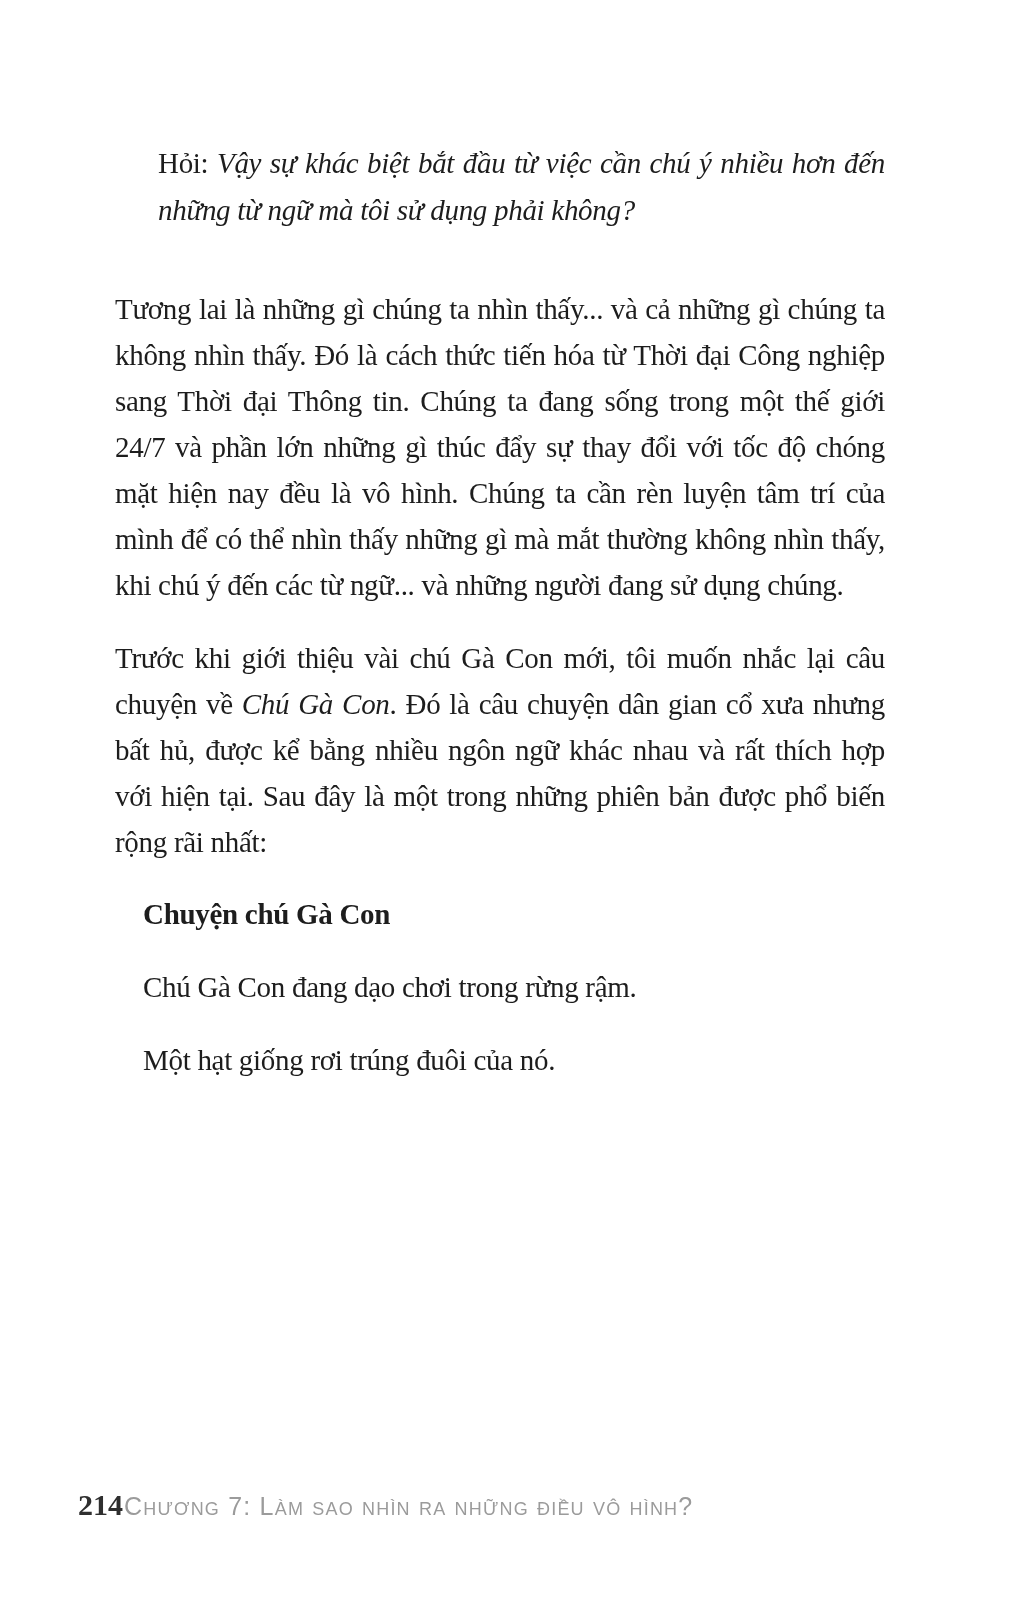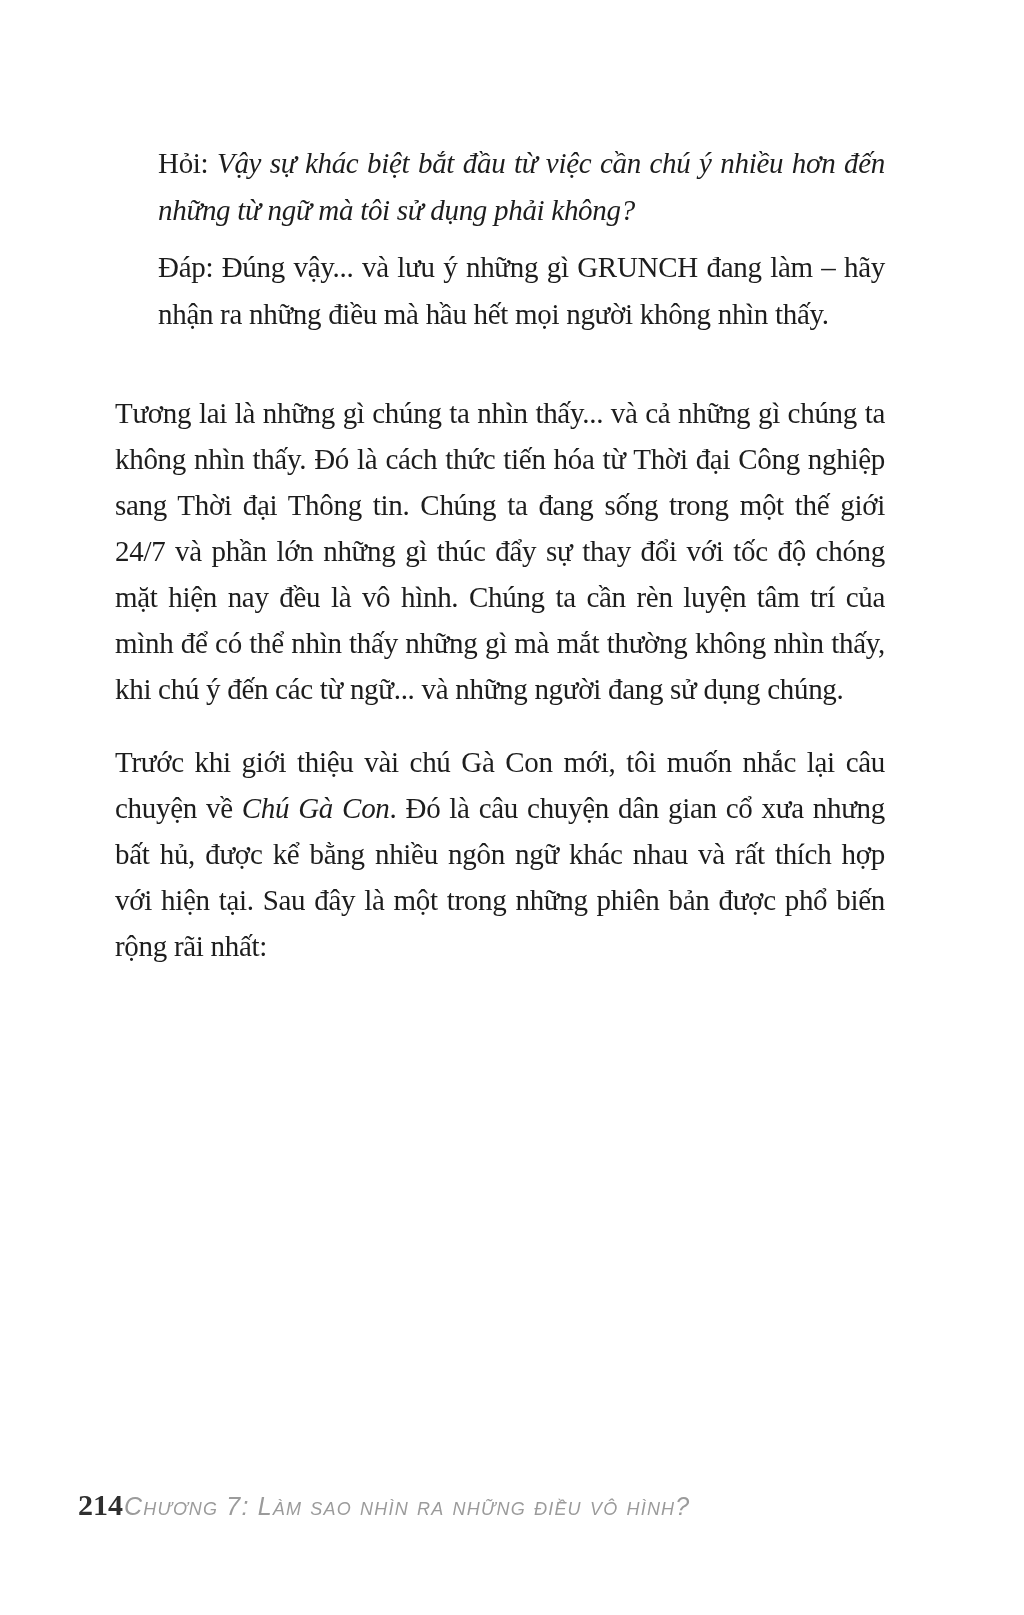--- a/index.html
+++ b/index.html
@@ -79,37 +79,40 @@
     color: #2f2f2f;
     letter-spacing: 0;
   }
   .chapter-title {
     font-family: "Liberation Sans", "DejaVu Sans", sans-serif;
     font-variant-caps: small-caps;
     font-weight: 300;
     font-size: 25px;
     letter-spacing: 1.2px;
     color: #9b9b9b;
-    font-style: italic;
   }
 </style>
 </head>
 <body>
 
 <div class="page">
 
   <section class="qa-block">
     <p class="qa qa-q"><span>Hỏi: </span><em class="qa-italic">Vậy sự khác biệt bắt đầu từ việc cần chú ý nhiều hơn đến những từ ngữ mà tôi sử dụng phải không?</em></p>
-    <p class="qa qa-a"><span>Đáp: </span><span>Đúng vậy... và lưu ý những gì GRUNCH đang làm – hãy nhận ra những điều mà hầu hết mọi người không nhìn thấy.</span></p>
   </section>
 
   <section class="body-block">
     <p class="para">Tương lai là những gì chúng ta nhìn thấy... và cả những gì chúng ta không nhìn thấy. Đó là cách thức tiến hóa từ Thời đại Công nghiệp sang Thời đại Thông tin. Chúng ta đang sống trong một thế giới 24/7 và phần lớn những gì thúc đẩy sự thay đổi với tốc độ chóng mặt hiện nay đều là vô hình. Chúng ta cần rèn luyện tâm trí của mình để có thể nhìn thấy những gì mà mắt thường không nhìn thấy, khi chú ý đến các từ ngữ... và những người đang sử dụng chúng.</p>
     <p class="para"><span>Trước khi giới thiệu vài chú Gà Con mới, tôi muốn nhắc lại câu chuyện về </span><em>Chú Gà Con</em><span>. Đó là câu chuyện dân gian cổ xưa nhưng bất hủ, được kể bằng nhiều ngôn ngữ khác nhau và rất thích hợp với hiện tại. Sau đây là một trong những phiên bản được phổ biến rộng rãi nhất:</span></p>
   </section>
 
+  <section class="story-block">
+    <p class="story-heading">Chuyện chú Gà Con</p>
+    <p class="story-line">Chú Gà Con đang dạo chơi trong rừng rậm.</p>
+    <p class="story-line">Một hạt giống rơi trúng đuôi của nó.</p>
+  </section>
 
   <footer class="footer">
     <span class="page-number">214</span>
     <span class="chapter-title">Chương 7: Làm sao nhìn ra những điều vô hình?</span>
   </footer>
 
 </div>
 
 </body></html>

